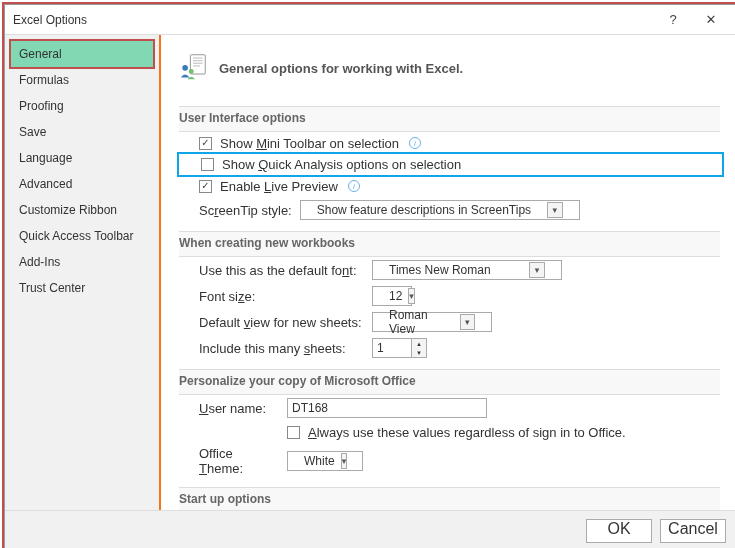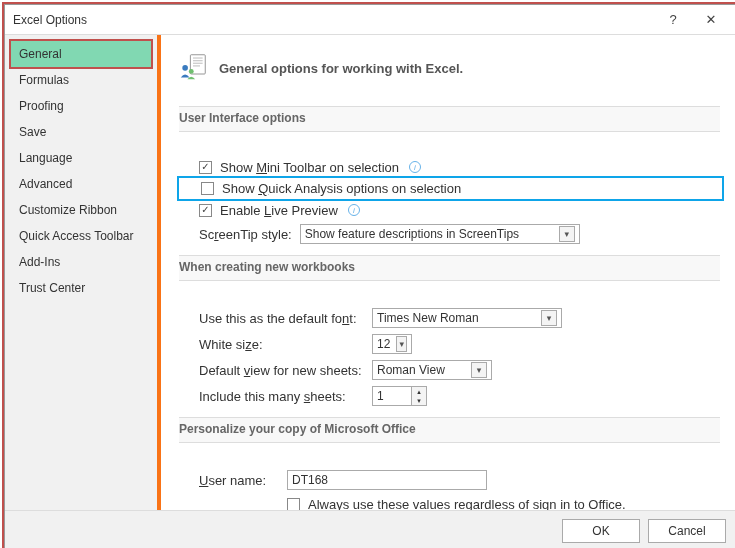--- a/index.html
+++ b/index.html
@@ -38,21 +38,21 @@
     color: #444;
   }
   .body {
     flex: 1;
     display: flex;
     min-height: 0;
   }
   .sidebar {
     width: 156px;
     background: #f1f1f1;
-    border-right: 4px solid #f97316;
+    border-right: 2px solid #f97316;
     padding: 6px;
   }
   .sidebar-item {
     padding: 6px 8px;
     font-size: 12px;
     color: #333;
     cursor: pointer;
   }
   .sidebar-item.selected {
     background: #81d8b2;
@@ -72,21 +72,21 @@
     padding: 8px 0 18px 0;
   }
   .hdr-icon svg { width: 28px; height: 28px; }
   .content-header-text { font-size: 13px; color: #555; font-weight: bold; }
   .section-title {
     font-weight: 600;
     color: #666;
     padding: 4px 0 6px 0;
     border-top: 1px solid #ddd;
     border-bottom: 1px solid #ddd;
-    margin: 4px 0 24px 0;
+    margin: 4px 0 0 0;
     background: #f8f8f8;
     font-size: 12px;
   }
   .section-body { padding: 0 0 4px 20px; }
   .row {
     display: flex;
     align-items: center;
     gap: 8px;
     padding: 3px 0;
     min-height: 22px;
@@ -103,21 +103,21 @@
     line-height: 1;
     color: #444;
     background: #fff;
   }
   .select {
     border: 1px solid #aaa;
     background: #fff;
     height: 20px;
     display: inline-flex;
     align-items: center;
-    padding: 0 4px;
+    padding: 0 16px;
     gap: 6px;
     font-size: 12px;
   }
   .select .arrow {
     border: 1px solid #aaa;
     width: 16px; height: 16px;
     display: flex; align-items: center; justify-content: center;
     font-size: 9px; color: #555;
     margin-left: auto;
     background: #f4f4f4;
@@ -155,23 +155,23 @@
     border-top: 1px solid #ddd;
     padding: 8px 12px;
     display: flex;
     justify-content: flex-end;
     gap: 8px;
     background: #f1f1f1;
   }
   .btn {
     border: 1px solid #aaa;
     background: #fff;
-    width: 78px; height: 24px;
-    display: flex; align-items: center; justify-content: center;
-    font-size: 12px;
+    width: 66px; height: 24px;
+    display: flex; justify-content: center;
+    font-size: 16px;
   }
   .outer {
     border: 2px solid #c0504d;
     width: 739px;
     margin: 2px;
   }
 </style>
 </head>
 <body>
 
@@ -249,21 +249,21 @@
       <div class="section-title">When creating new workbooks</div>
       <div class="section-body">
         <div class="row">
           <label class="txt lbl-col"><span>Use this as the default fo</span><span class="u">n</span><span>t:</span></label>
           <div class="select" style="width:190px">
             <span>Times New Roman</span>
             <span class="arrow">▾</span>
           </div>
         </div>
         <div class="row">
-          <label class="txt lbl-col"><span>White si</span><span class="u">z</span><span>e:</span></label>
+          <label class="txt lbl-col"><span>Font si</span><span class="u">z</span><span>e:</span></label>
           <div class="select" style="width:40px">
             <span>12</span>
             <span class="arrow">▾</span>
           </div>
         </div>
         <div class="row">
           <label class="txt lbl-col"><span>Default </span><span class="u">v</span><span>iew for new sheets:</span></label>
           <div class="select" style="width:120px">
             <span>Roman View</span>
             <span class="arrow">▾</span>

